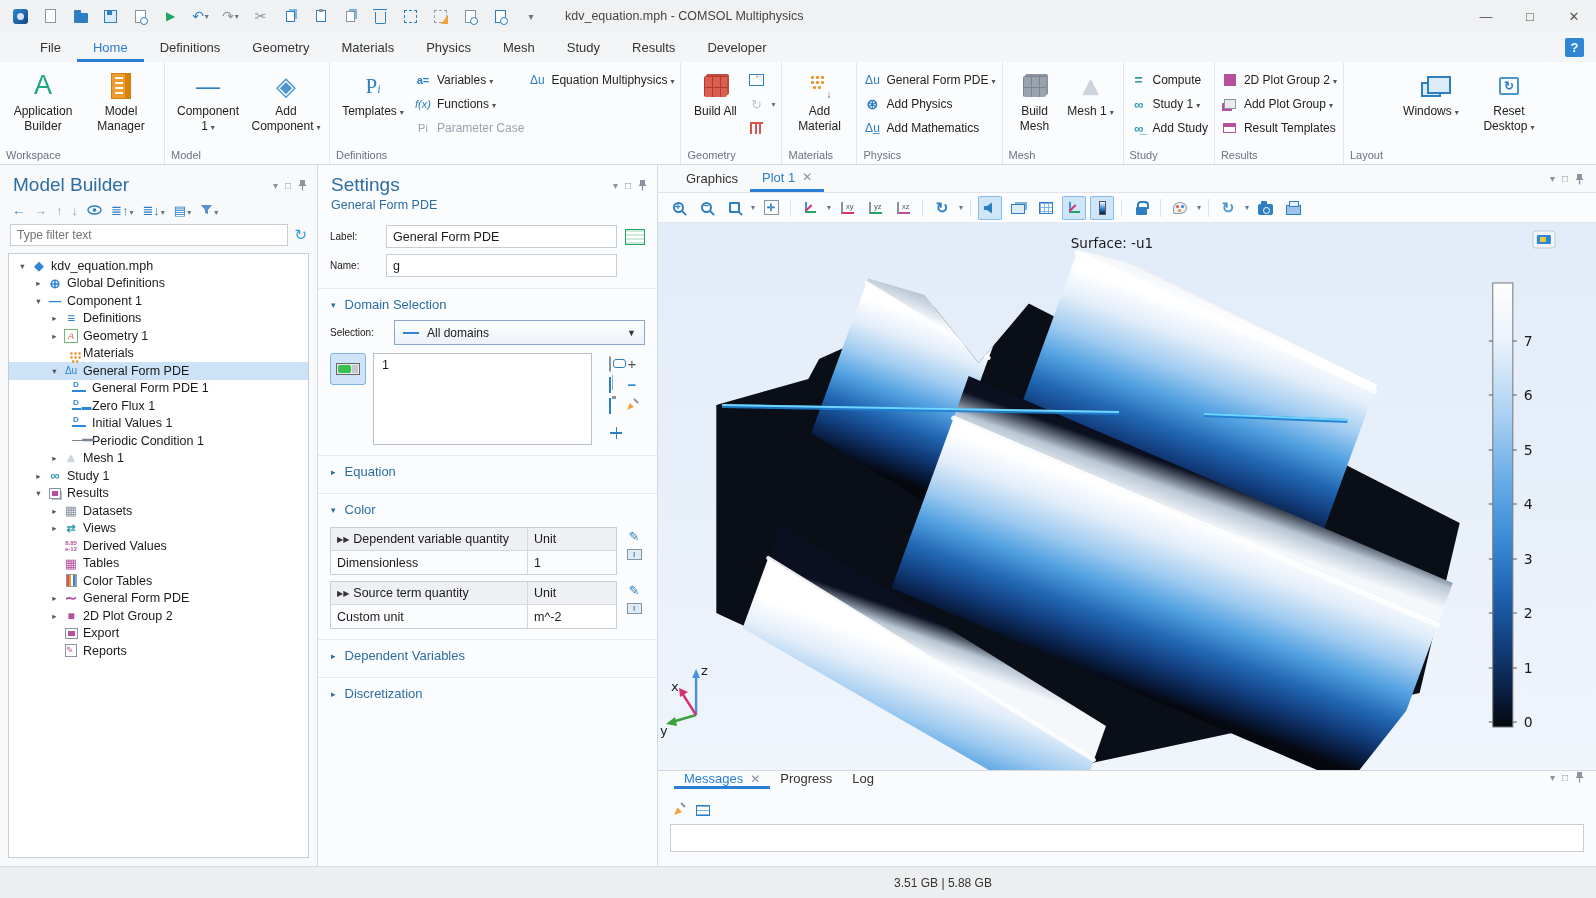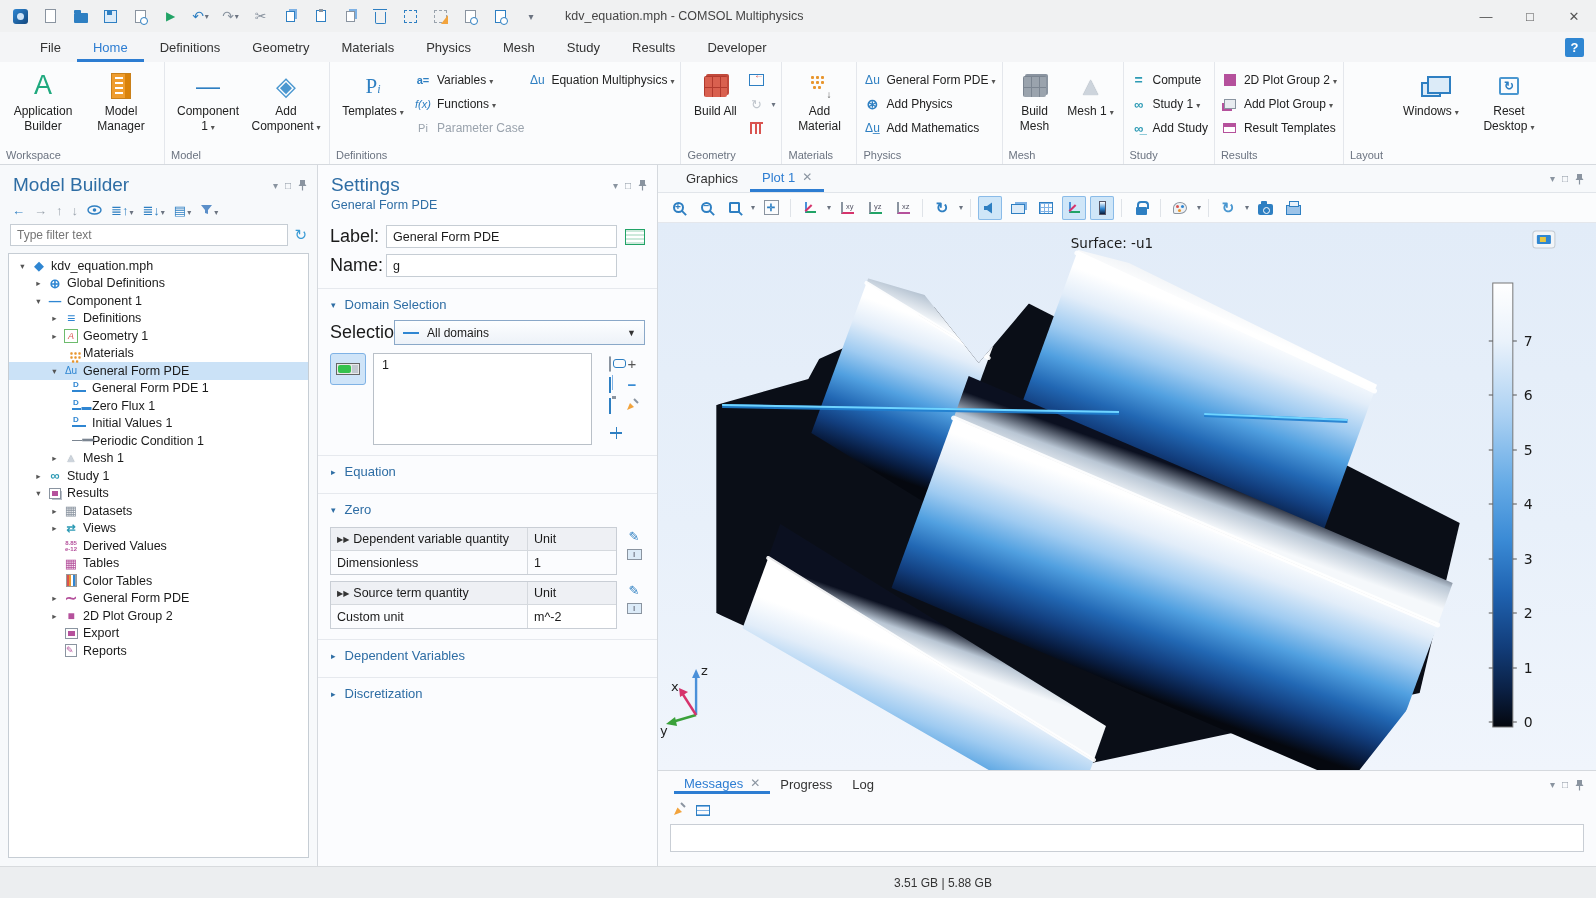--- a/index.html
+++ b/index.html
@@ -133,21 +133,21 @@
   .ic-plot2d::before{content:"■";color:#b5519c;font-size:12px}
   .ic-export{width:13px;height:11px;border:1px solid #8a94a0;background:#fdfdfd;position:relative}
   .ic-export::after{content:"";position:absolute;inset:2px;background:#b5519c}
   .ic-report{width:12px;height:13px;border:1px solid #8a94a0;background:#fff;position:relative}
   .ic-report::after{content:"✎";position:absolute;left:0;top:0;font-size:9px;color:#b5519c}
 
   
   #settings{width:340px;flex:none;border-right:1px solid #d5d9de;background:#fbfcfe;display:flex;flex-direction:column}
   .sub-title{padding:2px 13px 10px;color:#2e6da4;font-size:12.5px}
   .form-row{display:flex;align-items:center;padding:3px 12px;gap:8px}
-  .fcap{width:48px;flex:none;font-size:18px}
+  .fcap{width:48px;flex:none;font-size:10px}
   .tinput{flex:1;height:23px;border:1px solid #c6cdd4;padding:0 6px;font-size:12.5px;background:#fff;font-family:"Liberation Sans",sans-serif;color:#1a1a1a}
   .rnm{width:20px;height:16px;border:1px solid #21a366;background:repeating-linear-gradient(#cde9db 0 2px,#fff 2px 4px);flex:none}
   .sec{border-top:1px solid #e6e9ee;margin-top:8px;padding:8px 13px 6px;color:#2e6da4;font-weight:normal;font-size:13px;display:flex;gap:9px;align-items:center}
   .sec .sexp{font-size:9px;color:#2e6da4}
   .sec .sexp.o::before{content:"▾"}.sec .sexp.c::before{content:"▸"}
   .selrow{display:flex;align-items:center;padding:2px 12px 6px;gap:8px}
   .selbox{flex:1;height:25px;border:1px solid #8aa8c8;background:linear-gradient(#fdfeff,#edf2f8);display:flex;align-items:center;padding:0 8px;gap:8px}
   .seldash{width:16px;height:2px;background:#2f86d2}
   .selcaret{margin-left:auto;color:#333;font-size:9px}
   .listrow{display:flex;padding:2px 12px;gap:7px}
@@ -209,21 +209,21 @@
   .cam{width:15px;height:11px;background:#2e7fc2;border-radius:2px;position:relative;margin-top:3px}
   .cam::before{content:"";position:absolute;top:-3px;left:3px;width:6px;height:3px;background:#2e7fc2;border-radius:1px 1px 0 0}
   .cam::after{content:"";position:absolute;left:5px;top:3px;width:5px;height:5px;border:1.5px solid #fff;border-radius:50%}
   .prn{width:15px;height:10px;background:#9cc3e8;border:1.5px solid #2e7fc2;position:relative;margin-top:4px}
   .prn::before{content:"";position:absolute;top:-5px;left:2px;width:8px;height:4px;background:#e8f1fa;border:1.5px solid #2e7fc2}
   .gcanvas{flex:1;position:relative;min-height:0}
   .gcanvas svg{position:absolute;inset:0;width:100%;height:100%}
 
   
   .dock{height:96px;border-top:1px solid #d5d9de;background:#fafbfd;display:flex;flex-direction:column;flex:none}
-  .dtabs{height:27px;display:flex;align-items:center;padding-left:16px}
+  .dtabs{height:27px;display:flex;align-items:flex-start;padding-left:16px}
   .dtab{display:flex;align-items:center;gap:7px;padding:0 10px;font-size:13px;color:#333}
   .dtab.active{color:#2d7dd2;border-bottom:3px solid #2d7dd2}
   .dctrl{margin-left:auto;display:flex;gap:7px;align-items:center;color:#8a94a0;font-size:10px;padding-right:12px}
   .dtools{height:24px;display:flex;align-items:center;gap:10px;padding:0 14px}
   .tenv{width:14px;height:11px;border:1.5px solid #2e7fc2;background-image:linear-gradient(#7fb2e5 1px,transparent 1px);background-size:100% 4px}
   .dbox{margin:2px 12px 8px;height:28px;border:1px solid #c9ced5;background:#fff}
 
   
   .statusbar{height:32px;background:#eceef0;border-top:1px solid #d8dbde;display:flex;align-items:center;justify-content:center;font-size:12px;color:#333;flex:none}
   .statusbar span{transform:translateX(145px)}
@@ -760,21 +760,21 @@
         </div>
       </div>
 
       <div class="sec">
           <span class="sexp c"></span>
           <span>Equation</span>
         </div>
 
       <div class="sec">
           <span class="sexp o"></span>
-          <span>Zero</span>
+          <span>Color</span>
         </div>
       <div class="utable-row">
         <div class="utable">
           <div class="ut-r head">
             <span class="ut-c1">
                 <span class="sorticn">▶▶</span>
                 <span>Dependent variable quantity</span>
               </span>
             <span class="ut-c2">Unit</span>
           </div>

